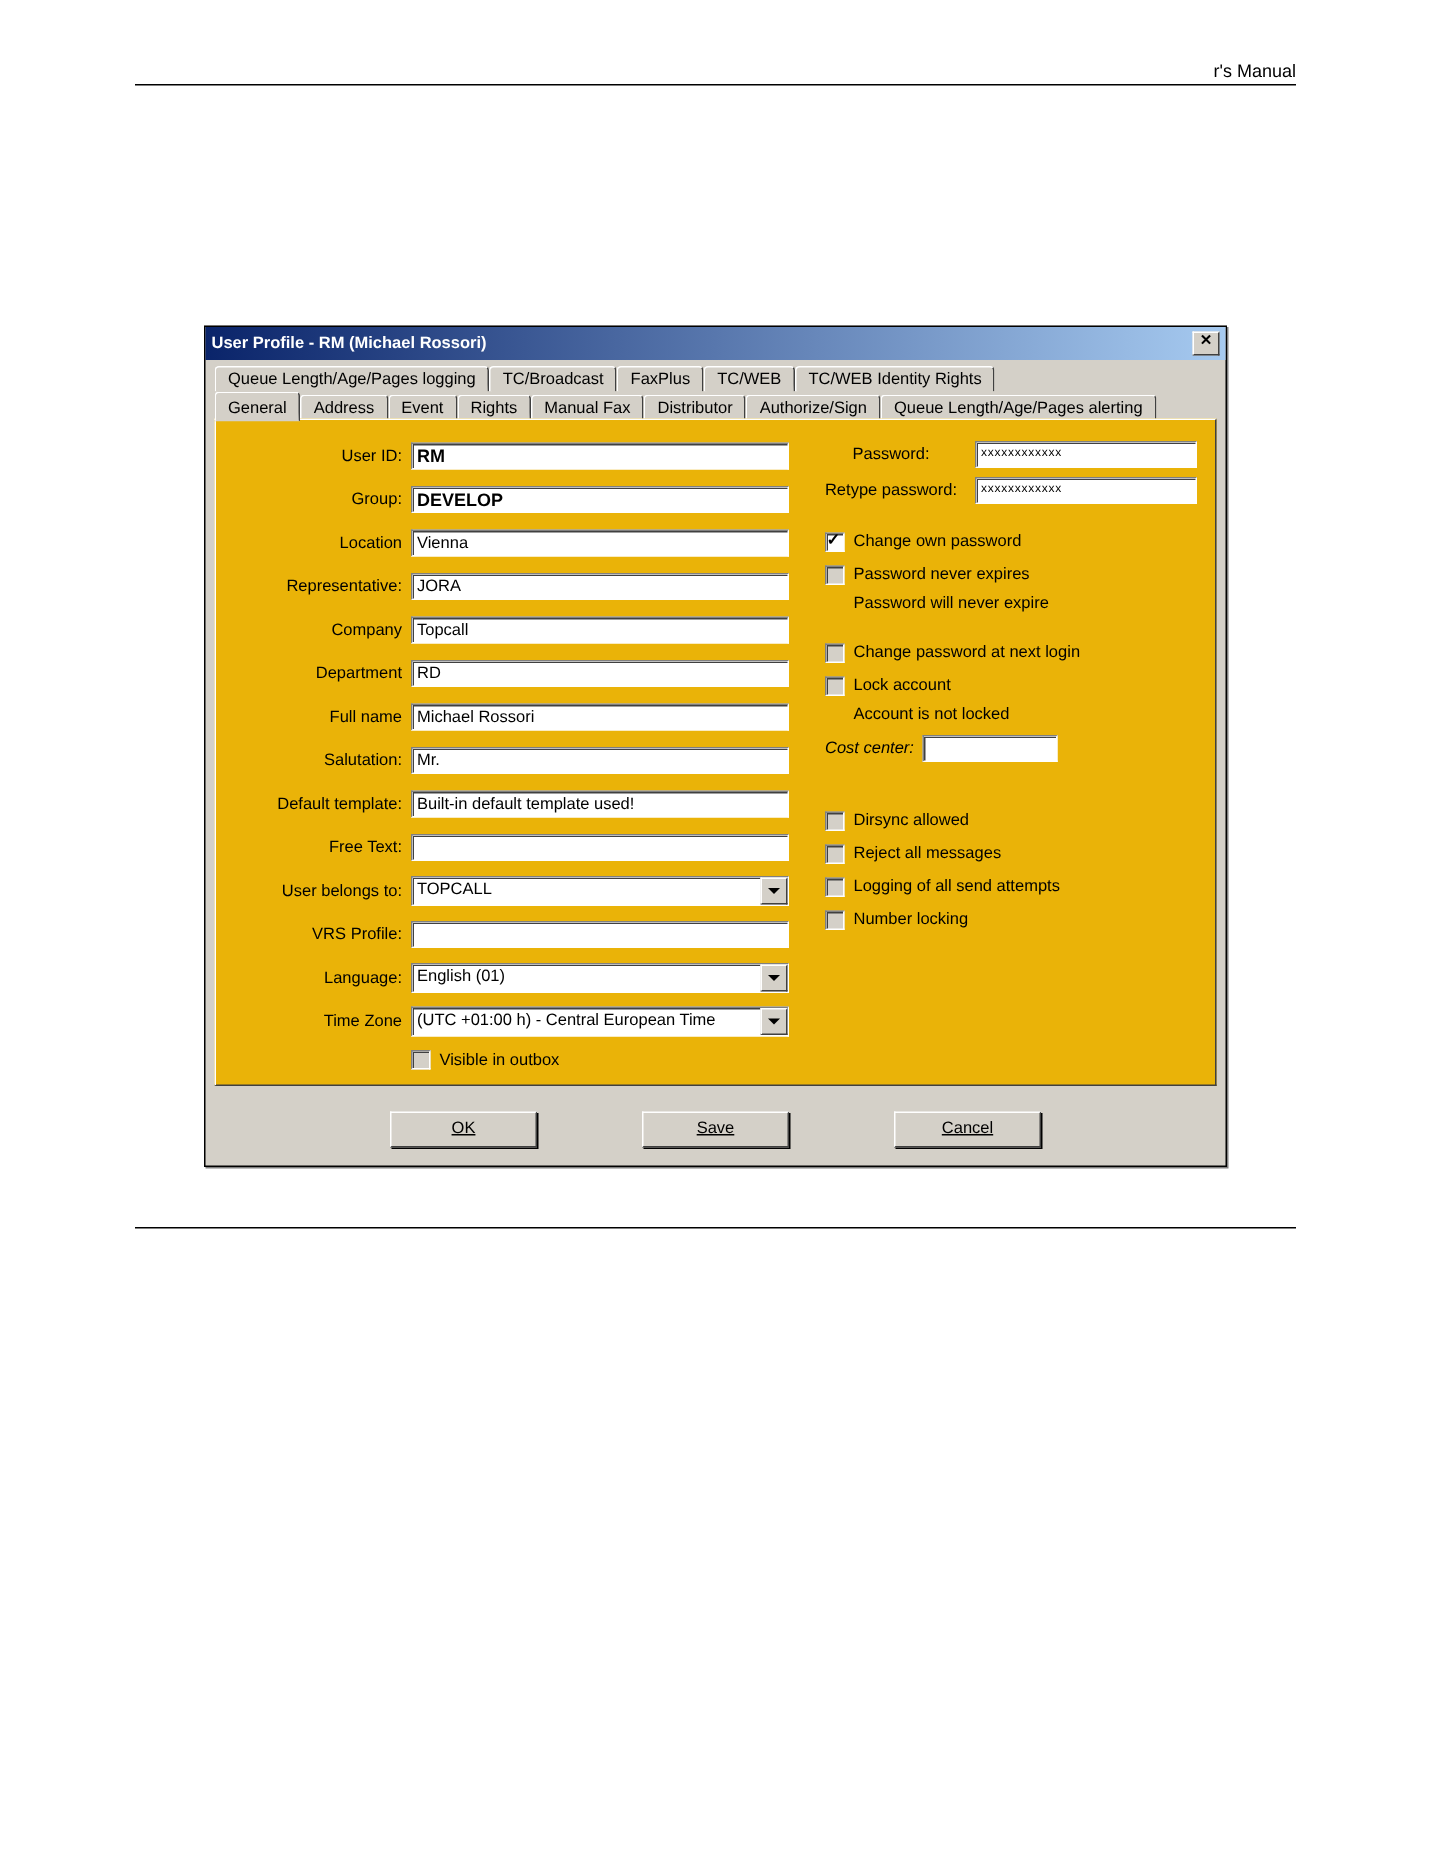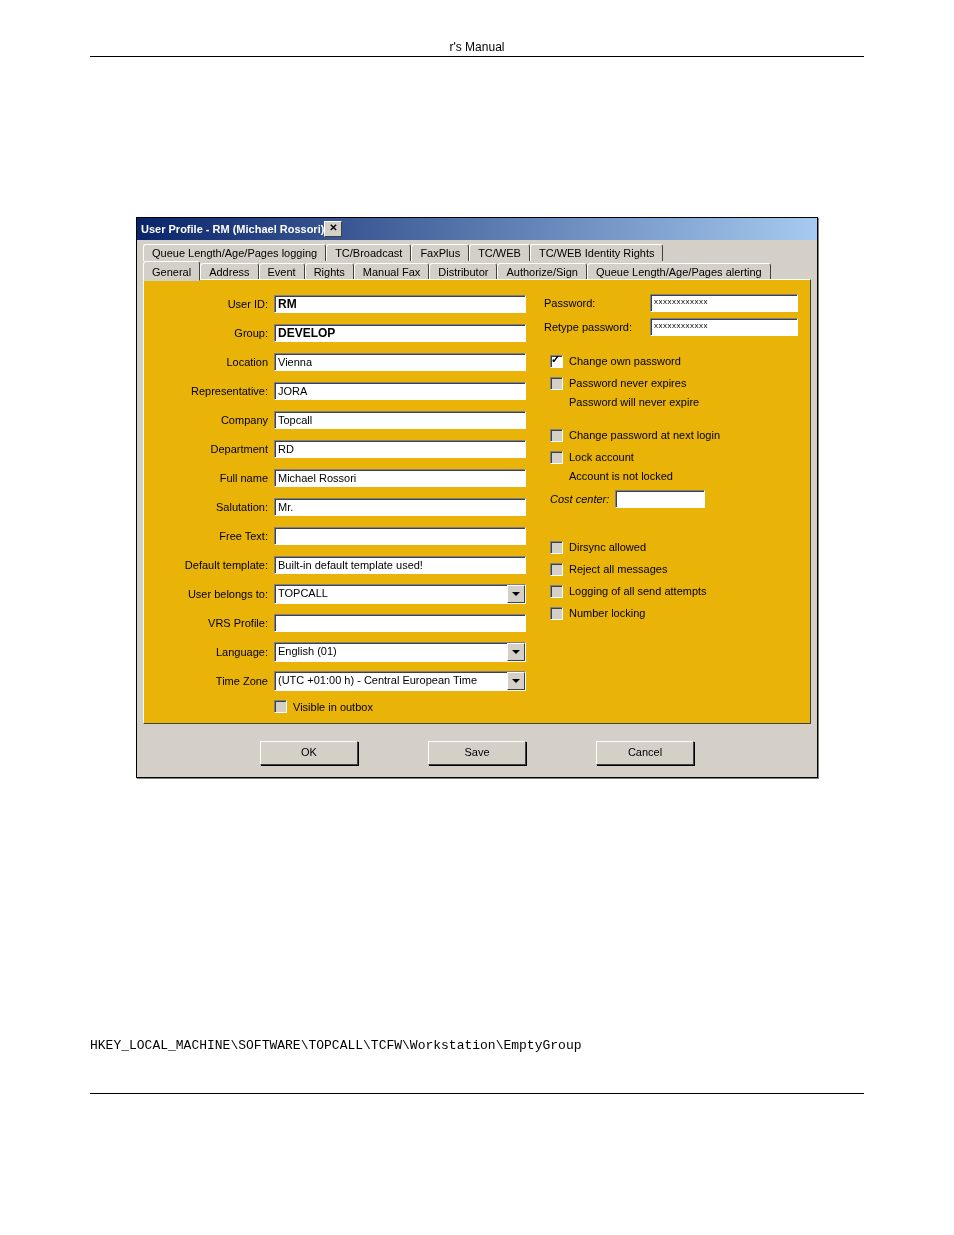--- a/index.html
+++ b/index.html
@@ -11,39 +11,39 @@
     background: #fff;
   }
   .page {
     width: 954px;
     margin: 0 auto;
     box-sizing: border-box;
     padding: 40px 90px 80px 90px;
   }
   .doc-header {
     border-bottom: 1px solid #000;
-    text-align: center;
+    text-align: right;
     padding-bottom: 2px;
     font-size: 12px;
     margin-bottom: 160px;
   }
   .dialog {
     width: 680px;
     border: 1px solid #000;
     background: #d4d0c8;
     box-shadow: 1px 1px 0 #808080;
     margin: 0 auto 40px auto;
   }
   .titlebar {
     background: linear-gradient(to right, #0a246a, #a6caf0);
     color: #fff;
     font-weight: bold;
     padding: 3px 4px;
     display: flex;
-    justify-content: flex-start;
+    justify-content: space-between;
     align-items: center;
     font-size: 11px;
   }
   .close-btn {
     width: 16px;
     height: 14px;
     background: #d4d0c8;
     border: 1px solid #fff;
     border-right-color: #404040;
     border-bottom-color: #404040;
@@ -169,21 +169,21 @@
     border-top: 4px solid #000;
   }
   .right-row {
     display: flex;
     align-items: center;
     margin-bottom: 6px;
     min-height: 18px;
   }
   .right-label {
     width: 100px;
-    text-align: left;
+    text-align: center;
     padding-right: 6px;
   }
   .right-input {
     flex: 1;
     height: 18px;
     background: #fff;
     border: 1px solid #808080;
     border-right-color: #fff;
     border-bottom-color: #fff;
     box-shadow: inset 1px 1px 0 #404040;
@@ -250,20 +250,21 @@
     align-items: center;
     justify-content: flex-start;
     margin-top: 4px;
     padding-left: 118px;
   }
   .btn-row {
     display: flex;
     justify-content: center;
     gap: 70px;
     padding: 10px 0 12px 0;
+    text-decoration: underline;
   }
   .btn {
     width: 96px;
     height: 22px;
     background: #d4d0c8;
     border: 1px solid #fff;
     border-right-color: #404040;
     border-bottom-color: #404040;
     box-shadow: 1px 1px 0 #000;
     font-family: inherit;
@@ -347,26 +348,26 @@
           </div>
           <div class="field-row">
             <div class="field-label">Full name</div>
             <input class="text-input" value="Michael Rossori" style="">
           </div>
           <div class="field-row">
             <div class="field-label">Salutation:</div>
             <input class="text-input" value="Mr." style="">
           </div>
           <div class="field-row">
+            <div class="field-label">Default template:</div>
+            <input class="text-input" value="Built-in default template used!" style="">
+          </div>
+          <div class="field-row">
             <div class="field-label">Free Text:</div>
             <input class="text-input" value="" style="">
-          </div>
-          <div class="field-row">
-            <div class="field-label">Default template:</div>
-            <input class="text-input" value="Built-in default template used!" style="">
           </div>
           <div class="field-row">
             <div class="field-label">User belongs to:</div>
             <div class="combo">
               <div class="combo-text">TOPCALL</div>
               <div class="combo-btn"></div>
             </div>
           </div>
           <div class="field-row">
             <div class="field-label">VRS Profile:</div>
@@ -453,16 +454,15 @@
       </div>
     </div>
 
     <div class="btn-row">
       <div class="btn">OK</div>
       <div class="btn">Save</div>
       <div class="btn">Cancel</div>
     </div>
   </div>
 
-  <div class="registry-path">HKEY_LOCAL_MACHINE\SOFTWARE\TOPCALL\TCFW\Workstation\EmptyGroup</div>
 
   <div class="doc-footer-line"></div>
 </div>
 
 </body></html>

